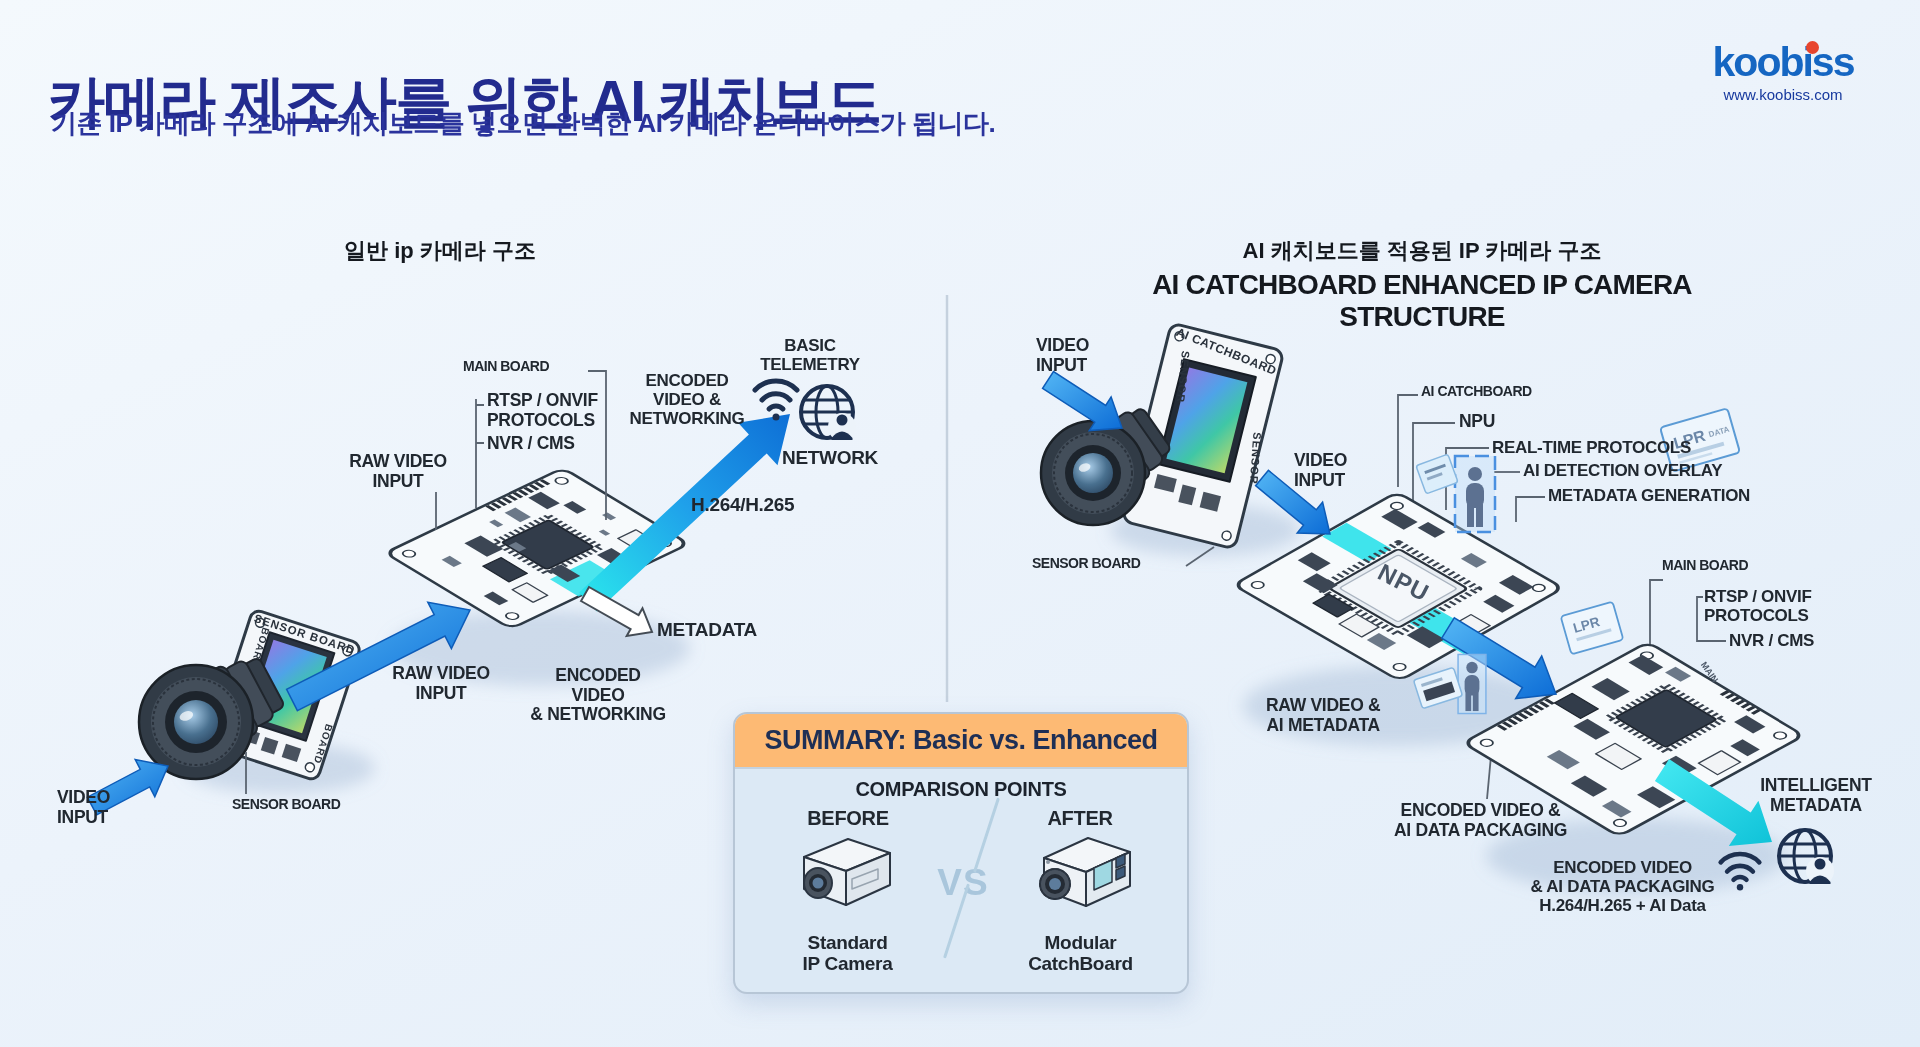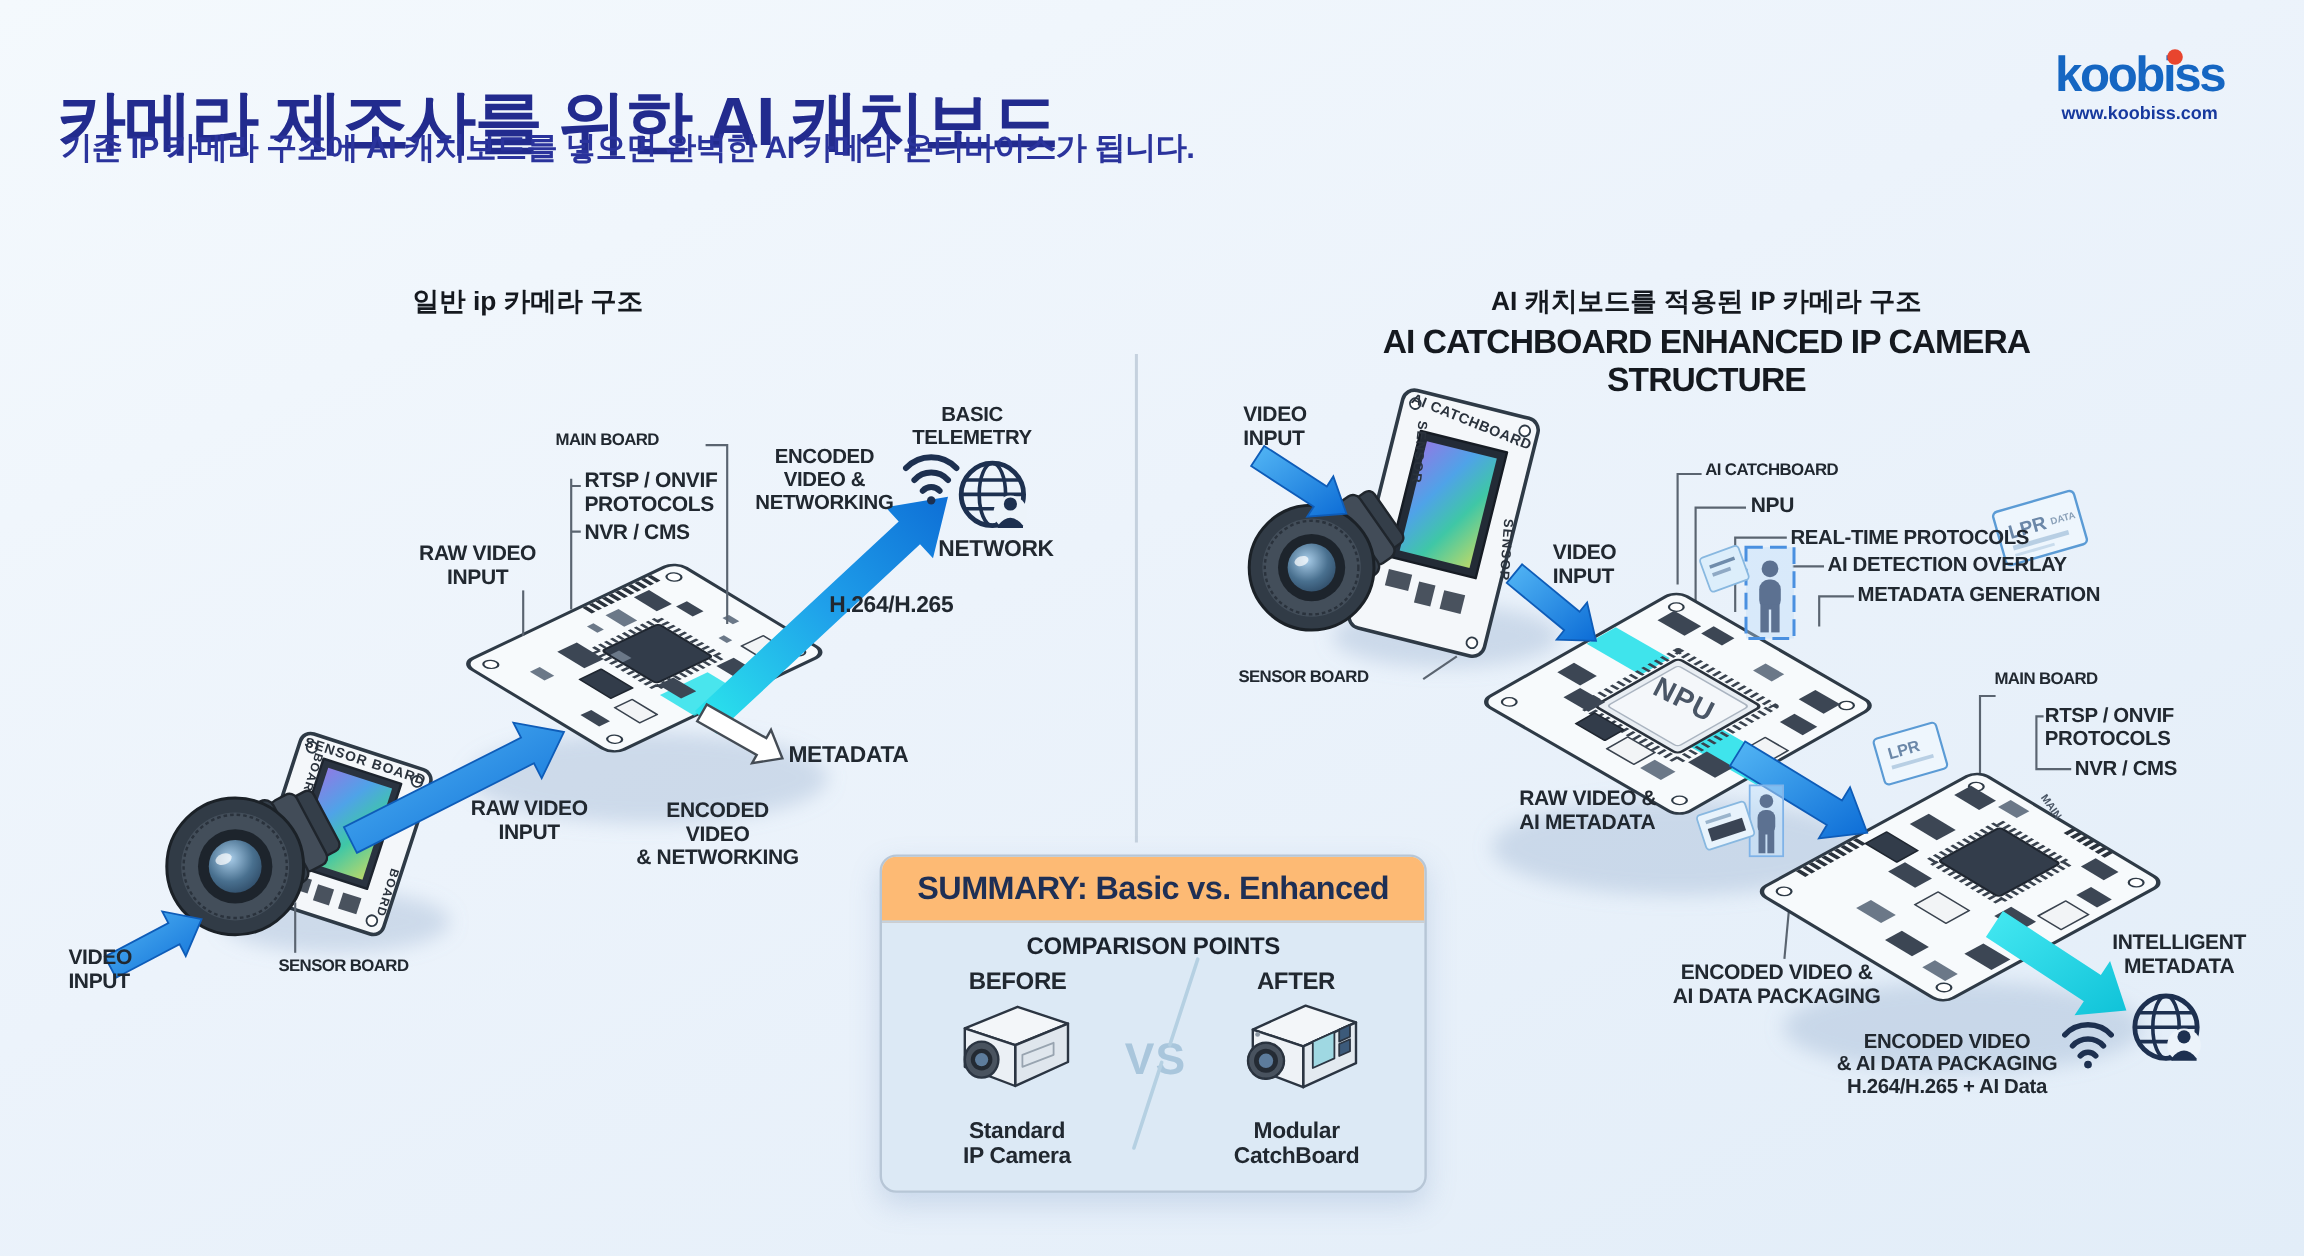--- a/index.html
+++ b/index.html
@@ -16,21 +16,21 @@
   .ctr{text-align:center}
   .title{position:absolute;left:48px;top:26px;z-index:3;font-size:57px;font-weight:bold;
     color:#222b8e;letter-spacing:-1.5px;}
   .subtitle{position:absolute;left:51px;top:106px;z-index:3;font-size:26px;font-weight:bold;
     color:#2a339c;letter-spacing:-0.5px;}
   .logo{position:absolute;left:1694px;top:42px;width:178px;z-index:3;text-align:center;}
   .logo-text{display:inline-block;position:relative;font-size:41px;font-weight:bold;
     color:#1566c2;letter-spacing:-2px;line-height:1;}
   .logo-dot{position:absolute;left:93px;top:-1px;width:13px;height:13px;border-radius:50%;
     background:#e8452e;}
-  .logo-url{font-size:15px;font-weight:bold;color:#17399e;margin-top:3px;}
+  .logo-url{font-size:15px;font-weight:normal;color:#17399e;margin-top:3px;}
   .sec{position:absolute;z-index:3;text-align:center;color:#15191f;}
   .sec .ko{font-size:22px;font-weight:bold;}
   .sec .en{font-size:28px;font-weight:bold;letter-spacing:-0.8px;margin-top:3px;}
   .card{position:absolute;left:733px;top:712px;width:452px;height:278px;z-index:2;
     background:#dce9f5;border:2px solid #b7c6d6;border-radius:14px;
     box-shadow:0 10px 24px rgba(110,145,190,.25);overflow:hidden;}
   .card-head{height:53px;background:#fdba74;border-bottom:2px solid #c3d2e0;
     display:flex;align-items:center;justify-content:center;font-size:27px;font-weight:bold;
     color:#1e2f55;letter-spacing:-0.5px;}
   .card .lbl{z-index:4;}
@@ -370,21 +370,21 @@
 INPUT</div>
   <div class="lbl s21" style="left:1421px;top:384px;">AI CATCHBOARD</div>
   <div class="lbl s17h" style="left:1459px;top:412px;">NPU</div>
   <div class="lbl s17" style="left:1492px;top:438px;">REAL-TIME PROTOCOLS</div>
   <div class="lbl s17" style="left:1523px;top:461px;">AI DETECTION OVERLAY</div>
   <div class="lbl s17" style="left:1548px;top:486px;">METADATA GENERATION</div>
   <div class="lbl s21" style="left:1662px;top:558px;">MAIN BOARD</div>
   <div class="lbl s17" style="left:1704px;top:587px;">RTSP / ONVIF
 PROTOCOLS</div>
   <div class="lbl s17" style="left:1729px;top:631px;">NVR / CMS</div>
-  <div class="lbl s17h" style="left:1266px;top:656px;">RAW VIDEO &amp;
+  <div class="lbl s17h" style="left:1266px;top:696px;text-align:center;">RAW VIDEO &amp;
 AI METADATA</div>
   <div class="lbl s17h ctr" style="left:1388px;top:801px;width:185px;">ENCODED VIDEO &amp;
 AI DATA PACKAGING</div>
   <div class="lbl s17h ctr" style="left:1751px;top:776px;width:130px;">INTELLIGENT
 METADATA</div>
   <div class="lbl s17 ctr" style="left:1500px;top:858px;width:245px;">ENCODED VIDEO
 &amp; AI DATA PACKAGING
 H.264/H.265 + AI Data</div>
 
   <div class="card">

